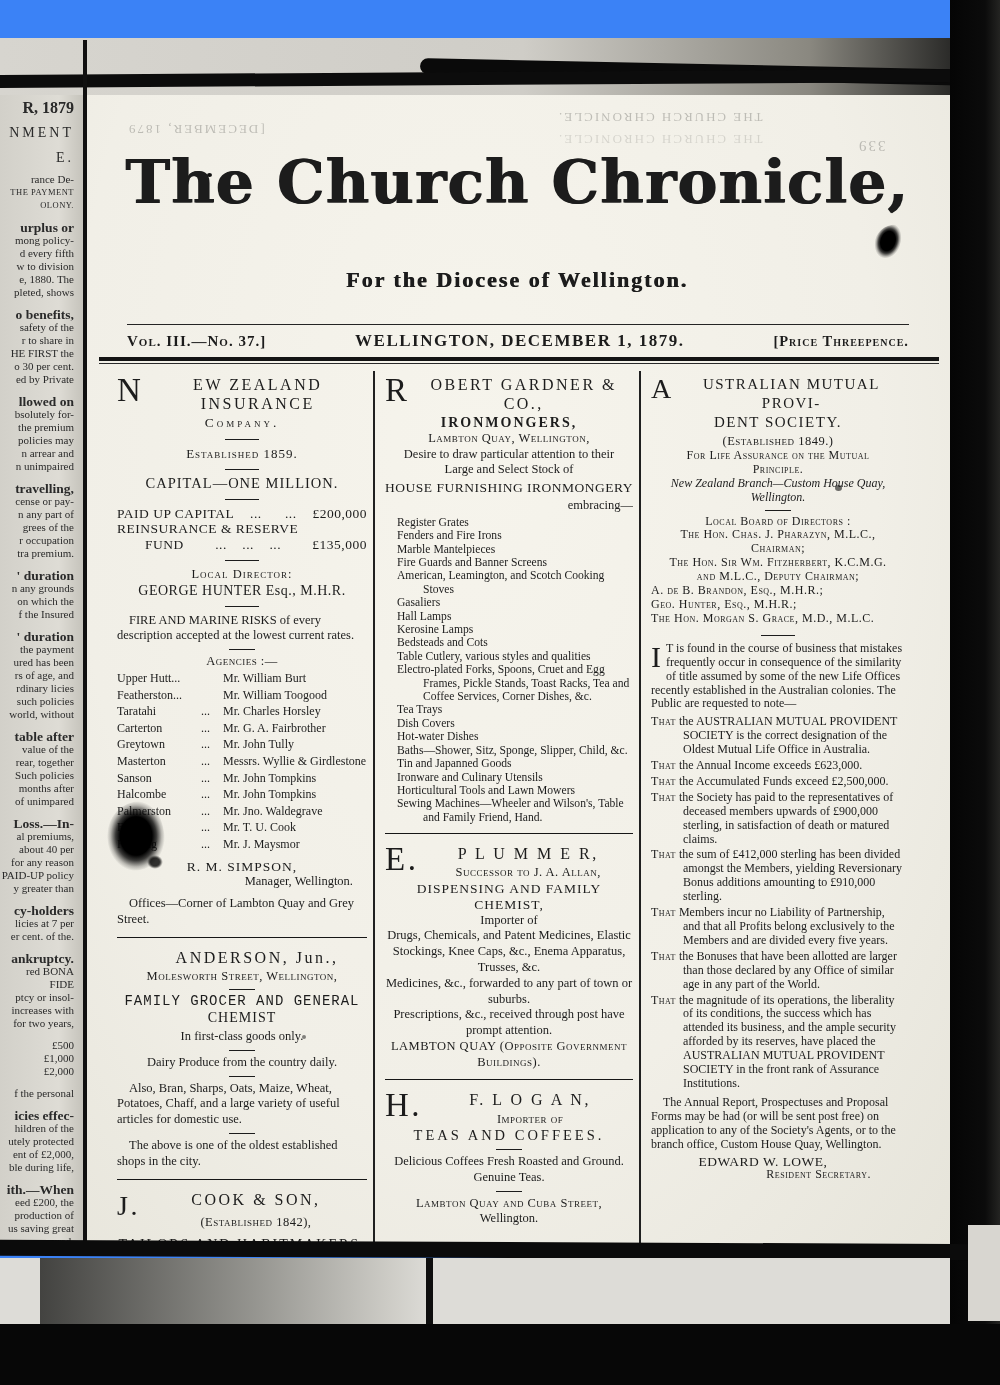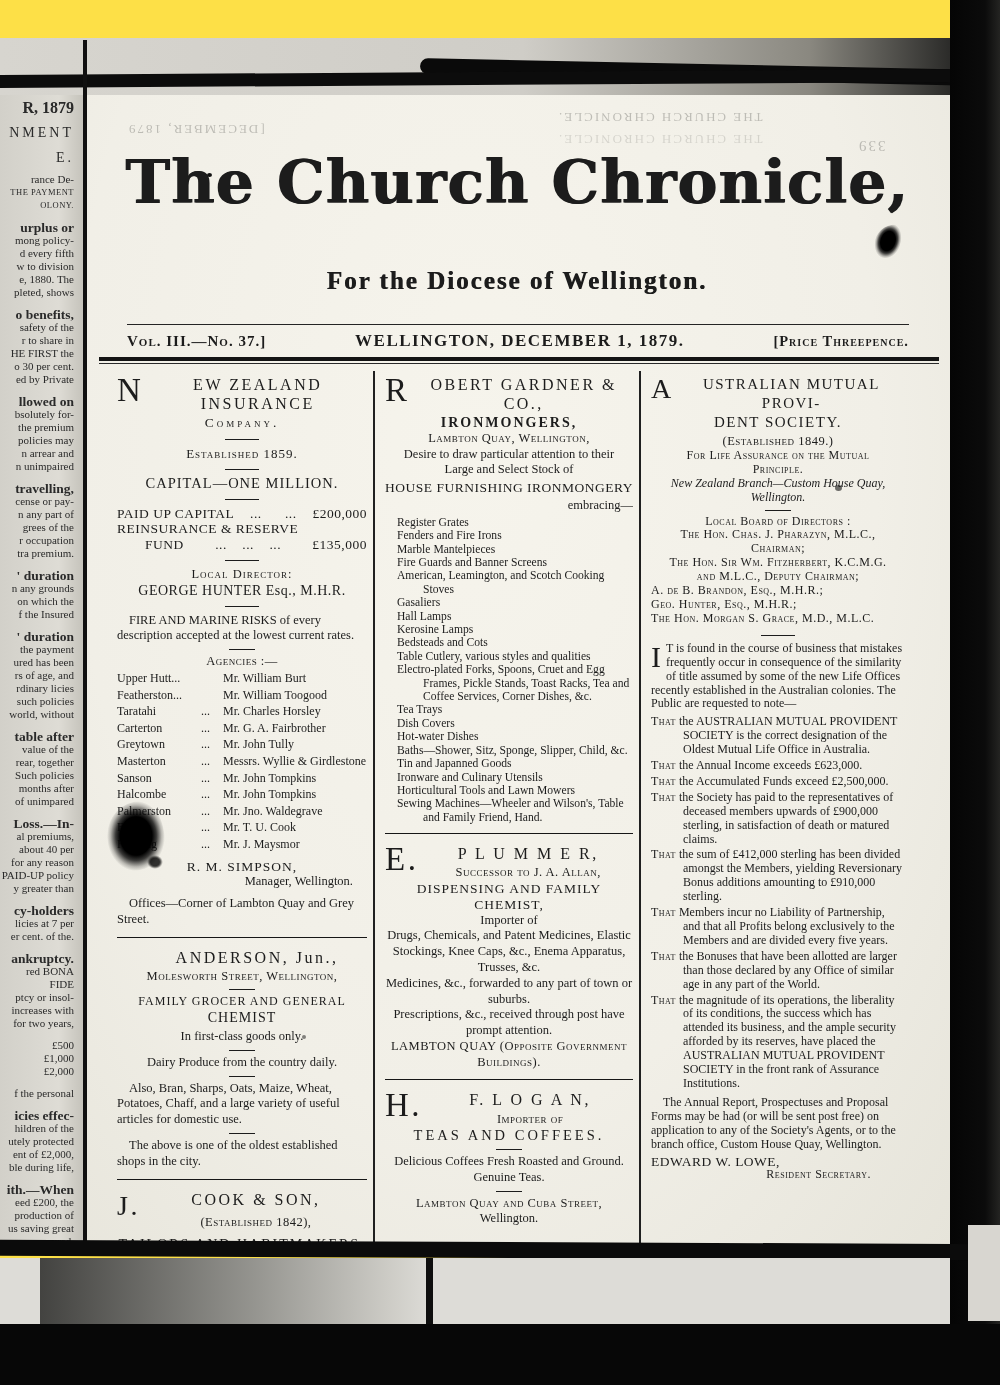--- a/index.html
+++ b/index.html
@@ -1,16 +1,16 @@
 <!DOCTYPE html>
 <html><head>
 <meta charset="utf-8">
 <style>
   html,body{margin:0;padding:0;background:#050505;}
-  .scene{position:relative;width:1000px;height:1385px;background:#fde047;overflow:hidden;
+  .scene{position:relative;width:1000px;height:1385px;background:#3b82f6;overflow:hidden;
          font-family:"Liberation Serif","DejaVu Serif",serif;color:#1c1c1c;}
   
   .top-gray{position:absolute;left:0;top:38px;width:952px;height:60px;
             background:linear-gradient(90deg,#d7d5cf 0%,#cfcdc7 55%,#8a8880 85%,#2a2a28 100%);}
   .top-bar{position:absolute;left:-10px;top:72px;width:980px;height:13px;background:#0c0c0c;
            transform:rotate(-0.35deg);border-radius:6px;}
   .top-bar2{position:absolute;left:420px;top:64px;width:560px;height:16px;background:#0a0a0a;
            transform:rotate(1.2deg);border-radius:8px;}
   .right-band{position:absolute;left:950px;top:0;width:50px;height:1385px;
               background:linear-gradient(90deg,#050505 0%,#0b0b0b 70%,#242422 100%);}
@@ -36,21 +36,21 @@
   
   .page{position:absolute;left:87px;top:95px;width:863px;height:1152px;overflow:hidden;
         background:radial-gradient(ellipse at 45% 30%, #f6f4ec 0%, #f1efe7 60%, #e6e4da 100%);}
   .ghost{position:absolute;transform:rotate(180deg);color:#6f6f6a;letter-spacing:2px;
          font-size:13px;opacity:.4;white-space:nowrap;}
   .ghost2{opacity:.22;}
   .mast-title{position:absolute;left:20px;top:52px;width:820px;text-align:center;
               font-size:60px;font-weight:bold;font-family:"DejaVu Serif","Liberation Serif",serif;
               letter-spacing:1px;text-shadow:1px 0 0 #1c1c1c;}
   .mast-sub{position:absolute;left:160px;top:172px;width:540px;text-align:center;
-            font-size:25px;font-weight:bold;letter-spacing:2px;text-shadow:.6px 0 0 #1c1c1c;}
+            font-size:22px;font-weight:bold;letter-spacing:2px;text-shadow:.6px 0 0 #1c1c1c;}
   .rule-thin{position:absolute;left:40px;top:229px;width:782px;border-top:1.5px solid #242424;}
   .dateline{position:absolute;left:40px;top:236px;width:782px;display:flex;align-items:baseline;}
   .dl-vol{font-size:15px;font-weight:bold;font-variant:small-caps;letter-spacing:1px;}
   .dl-date{flex:1;text-align:center;font-size:17px;font-weight:bold;letter-spacing:1.5px;}
   .dl-price{font-size:14.5px;font-weight:bold;font-variant:small-caps;letter-spacing:1px;}
   .rule-thick{position:absolute;left:12px;top:262px;width:840px;height:4px;background:#141414;}
   .rule-thick2{position:absolute;left:12px;top:268px;width:840px;border-top:1px solid #2a2a2a;}
   
   .colrule{position:absolute;top:276px;height:884px;width:1.5px;background:#202020;}
   .cr1{left:286px;} .cr2{left:552px;}
@@ -372,21 +372,21 @@
         <div class="sig">Manager, Wellington.</div>
         <div style="margin-top:6px;text-indent:12px;">Offices—Corner of Lambton Quay and Grey Street.</div>
       </div>
 
       <div class="rule-sec"></div>
 
       <div>
         <div class="ad-title" style="padding-left:30px;">ANDERSON,  Jun.,</div>
         <div class="ctr sc" style="margin-top:2px;">Molesworth Street, Wellington,</div>
         <div class="sep-sm"></div>
-        <div class="ctr" style="font-size:12px;letter-spacing:1px;">FAMILY  GROCER  AND  GENERAL</div>
+        <div class="ctr" style="font-size:14px;letter-spacing:1px;font-family:Liberation Mono, monospace;">FAMILY  GROCER  AND  GENERAL</div>
         <div class="ctr" style="font-size:14px;letter-spacing:1px;">CHEMIST</div>
         <div class="ctr" style="margin-top:3px;">In first-class goods only.</div>
         <div class="sep-sm"></div>
         <div class="ctr">Dairy Produce from the country daily.</div>
         <div class="sep-sm"></div>
         <div style="text-indent:12px;">Also, Bran, Sharps, Oats, Maize, Wheat, Potatoes, Chaff, and a large variety of useful articles for domestic use.</div>
         <div class="sep-sm"></div>
         <div style="text-indent:12px;">The above is one of the oldest established shops in the city.</div>
       </div>
 
@@ -568,21 +568,21 @@
               <span>the Bonuses that have been allotted are larger than those declared by any Office of similar age in any part of the World.</span>
             </div>
 
             <div class="that">
               <span class="lead">That</span>
               <span> </span>
               <span>the magnitude of its operations, the liberality of its conditions, the success which has attended its business, and the ample security afforded by its reserves, have placed the AUSTRALIAN MUTUAL PROVIDENT SOCIETY in the front rank of Assurance Institutions.</span>
             </div>
           </div>
         <div style="margin-top:5px;text-indent:12px;">The Annual Report, Prospectuses and Proposal Forms may be had (or will be sent post free) on application to any of the Society's Agents, or to the branch office, Custom House Quay, Wellington.</div>
-        <div style="margin-top:3px;text-align:left;padding-right:30px;font-size:13.5px;letter-spacing:.5px;">EDWARD W. LOWE,</div>
+        <div style="margin-top:3px;text-align:center;padding-right:30px;font-size:13.5px;letter-spacing:.5px;">EDWARD W. LOWE,</div>
         <div class="sc" style="text-align:right;padding-right:34px;">Resident Secretary.</div>
       </div>
     </div>
 
     <div class="blot blot-anderson"></div>
     <div class="blot blot-anderson2"></div>
     <div class="blot blot-comma"></div>
     <div class="speck" style="left:120px;top:78px;width:5px;height:4px;"></div>
     <div class="speck" style="left:748px;top:390px;width:7px;height:6px;opacity:.6;"></div>
     <div class="speck" style="left:215px;top:940px;width:4px;height:4px;opacity:.5;"></div>

